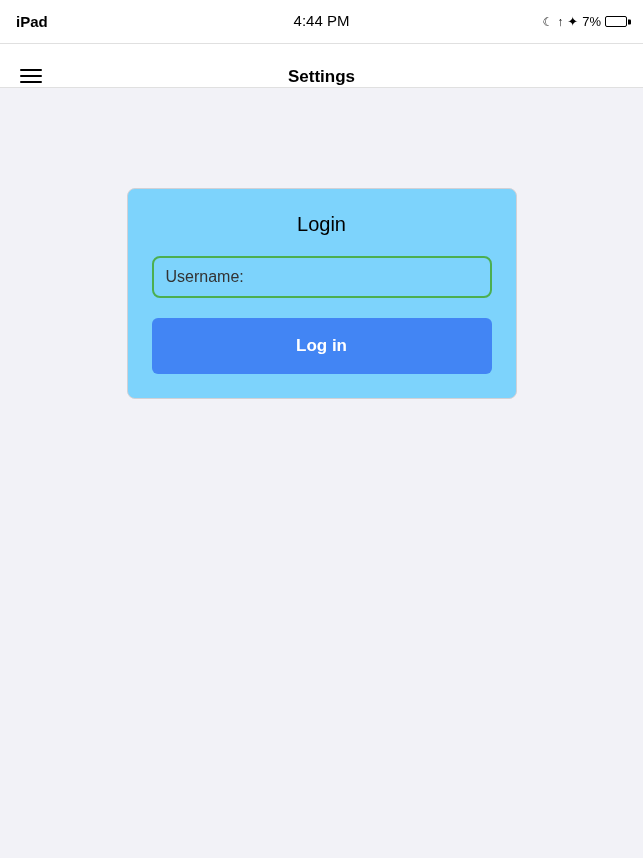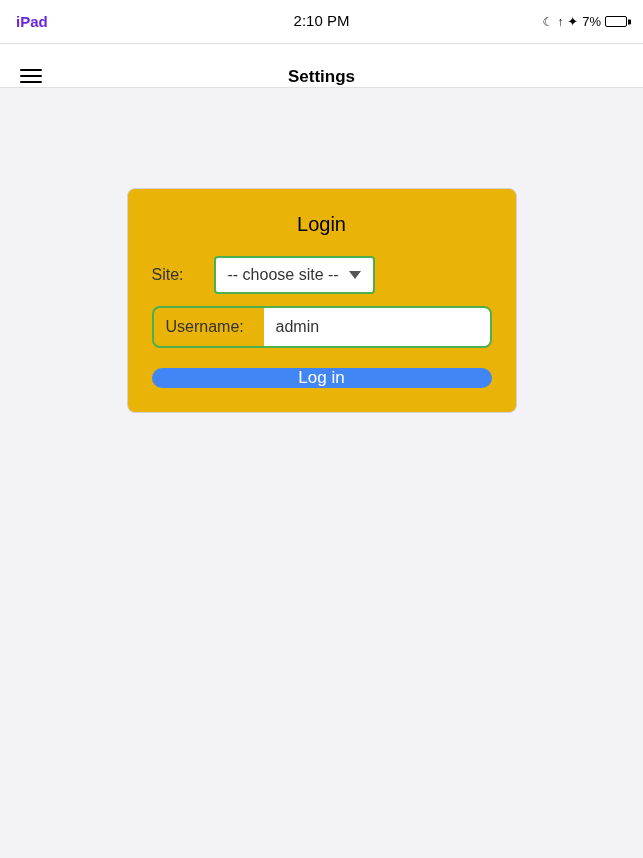--- a/index.html
+++ b/index.html
@@ -25,21 +25,21 @@
       display: flex;
       align-items: center;
       justify-content: space-between;
       padding: 0 16px;
       border-bottom: 1px solid #e0e0e0;
     }
 
     .status-left {
       font-size: 15px;
       font-weight: 600;
-      color: #6d28d9;
+      color: #000000;
     }
 
     .status-center {
       font-size: 15px;
       font-weight: 500;
       color: #000;
       position: absolute;
       left: 50%;
       transform: translateX(-50%);
       top: 12px;
@@ -129,21 +129,21 @@
       width: 100%;
       height: calc(858px - 88px);
       background: #f2f2f7;
       display: flex;
       justify-content: center;
       align-items: flex-start;
       padding-top: 100px;
     }
 
     .login-card {
-      background: #eab308;
+      background: #7dd3fc;
       border: 1px solid #d1d1d6;
       border-radius: 8px;
       width: 390px;
       padding: 24px;
     }
 
     .login-title {
       text-align: center;
       font-size: 20px;
       font-weight: 500;
@@ -212,45 +212,45 @@
       border: none;
       outline: none;
       padding: 10px 12px;
       font-size: 16px;
       color: #333;
       background: #fff;
     }
 
     .login-btn {
       width: 100%;
-      padding: 0;
+      padding: 18px;
       background: #4285f4;
       color: #fff;
       border: none;
-      border-radius: 14px;
+      border-radius: 6px;
       font-size: 17px;
-      font-weight: 400;
+      font-weight: 700;
       cursor: pointer;
       margin-top: 8px;
     }
 
     .moon-icon {
       font-size: 12px;
     }
 
     .arrow-icon {
       font-size: 12px;
     }
   </style>
 </head>
 <body>
 
 <div class="status-bar">
   <span class="status-left">iPad</span>
-  <span class="status-center">2:10 PM</span>
+  <span class="status-center">4:44 PM</span>
   <div class="status-right">
     <span class="moon-icon">☾</span>
     <span class="arrow-icon">↑</span>
     <span>✦</span>
     <span>7%</span>
     <span class="battery-icon">
       <span class="battery-body">
         <span class="battery-fill"></span>
       </span>
     </span>
@@ -264,32 +264,24 @@
     <span class="hamburger-line"></span>
   </button>
   <span class="nav-title">Settings</span>
 </div>
 
 <div class="main-content">
   <div class="login-card">
     <div class="login-title">Login</div>
 
     
-    <div class="site-row">
-      <span class="site-label">Site:</span>
-      <div class="site-select-wrapper">
-        <span class="site-select-text">-- choose site --</span>
-        <span class="chevron-down"></span>
-      </div>
-    </div>
 
     
     <div class="username-row">
       <span class="field-label">Username:</span>
-      <input class="field-input" type="text" value="admin" style="">
     </div>
 
     
 
     
     <button class="login-btn">Log in</button>
   </div>
 </div>
 
 </body></html>

